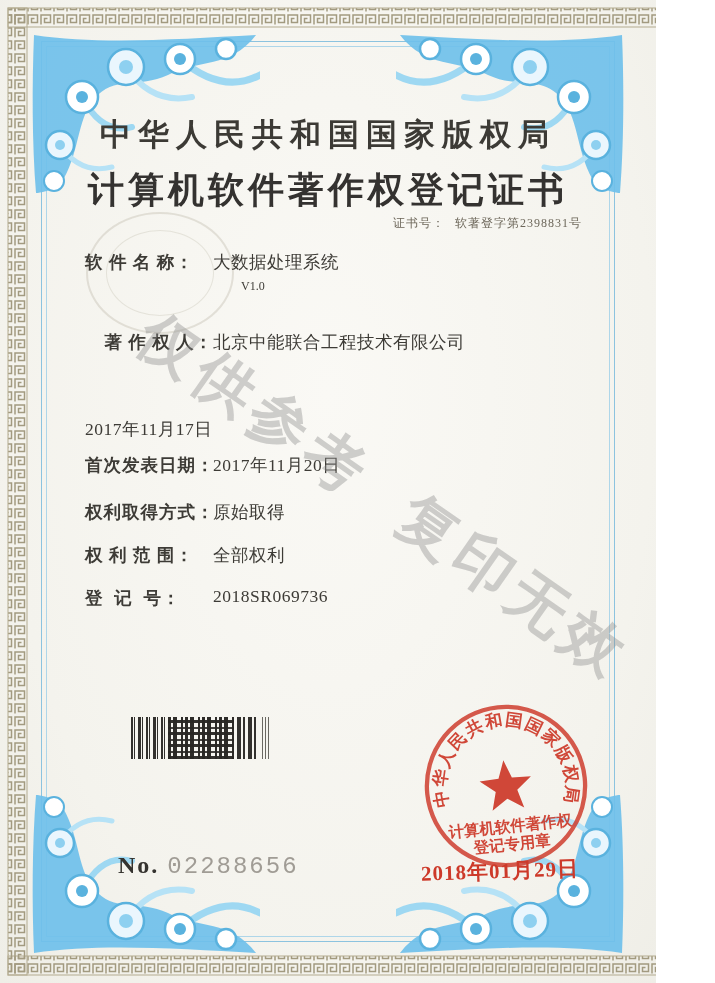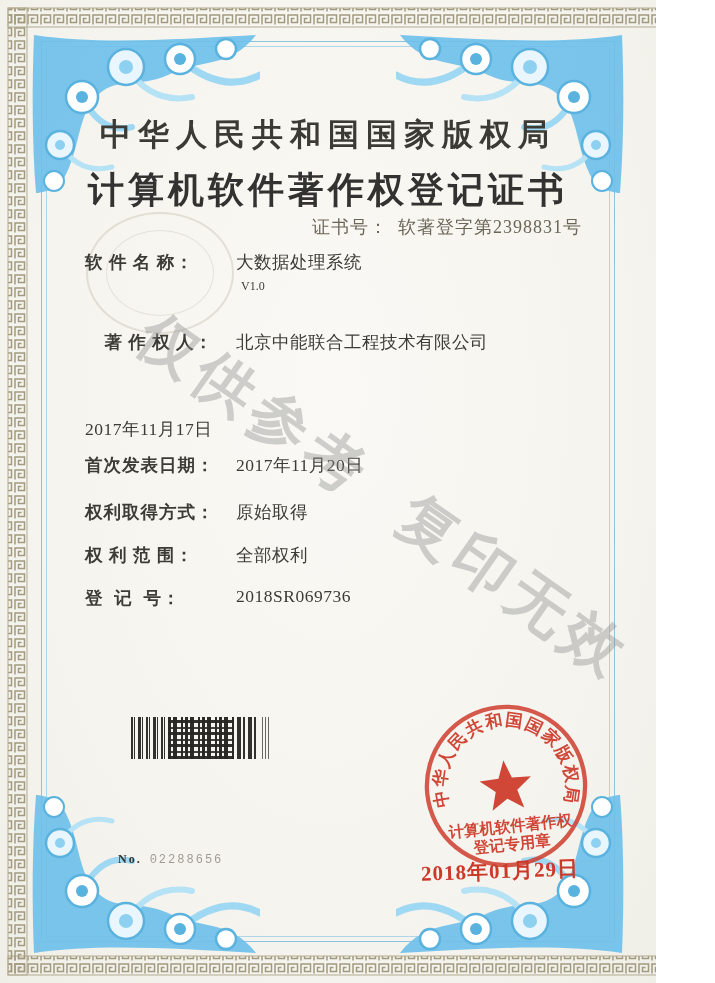--- a/index.html
+++ b/index.html
@@ -28,26 +28,26 @@
   .emboss { position:absolute; left:86px; top:212px; width:148px; height:122px;
             border:2px solid rgba(175,170,152,.30); border-radius:50%; }
   .emboss::after { content:""; position:absolute; left:18px; top:16px; right:18px; bottom:16px;
                    border:1px solid rgba(175,170,152,.25); border-radius:50%; }
 
   
   .authority { position:absolute; left:0; right:0; top:114px; text-align:center;
                font-size:31px; font-weight:700; letter-spacing:7px; color:#3c3a35; }
   .cert-title { position:absolute; left:0; right:0; top:166px; text-align:center;
                 font-size:36px; font-weight:700; letter-spacing:4px; color:#343230; }
-  .cert-no { position:absolute; right:74px; top:215px; font-size:18px; color:#6c6659;
+  .cert-no { position:absolute; right:74px; top:215px; font-size:12px; color:#6c6659;
              letter-spacing:1px; }
   .cert-no .lbl { margin-right:10px; }
 
   
-  .row { position:absolute; left:85px; display:flex; font-size:17.5px; color:#3d3b36;gap:23px; }
+  .row { position:absolute; left:85px; display:flex; font-size:17.5px; color:#3d3b36; }
   .row .lbl { width:128px; white-space:pre; font-weight:600; letter-spacing:1px; flex:none; }
   .row .val { white-space:pre; letter-spacing:.5px; }
   .version-line { position:absolute; left:213px; top:279px; font-size:12px; color:#3d3b36;margin-left:28px; }
 
   .r-name  { top:250px; }
   .r-owner { top:330px;text-align:right; }
   .r-dev   { top:417px; }
   .r-pub   { top:453px; }
   .r-acq   { top:500px; }
   .r-scope { top:543px; }
@@ -72,21 +72,21 @@
   .bc-bars-r2 { width:8px; height:100%; margin-left:3px;
     background:repeating-linear-gradient(90deg,#6a6862 0 1px,#f6f5f0 1px 3px); }
 
   
   .stamp { position:absolute; left:420px; top:700px; width:172px; height:172px;
            transform:rotate(-6deg); opacity:.92; }
   .stamp-date { position:absolute; left:421px; top:857px; font-size:21px; font-weight:700;
                 color:#cd3929; letter-spacing:1px; transform:rotate(-2deg); }
 
   
-  .serial { position:absolute; left:118px; top:852px; font-size:12px; }
+  .serial { position:absolute; left:118px; top:852px; font-size:24px; }
   .serial .prefix { font-weight:700; color:#35332f; letter-spacing:2px; }
   .serial .num { font-family:"Liberation Mono","DejaVu Sans Mono",monospace;
                  color:#a09c95; letter-spacing:2px; margin-left:8px; }
 
   
   .watermark { position:absolute; left:168px; top:296px; white-space:nowrap;
                font-size:60px; font-weight:600; letter-spacing:7px; word-spacing:26px;
                color:rgba(140,140,140,.40);
                transform:rotate(35deg); transform-origin:left top; pointer-events:none; }
 </style>

